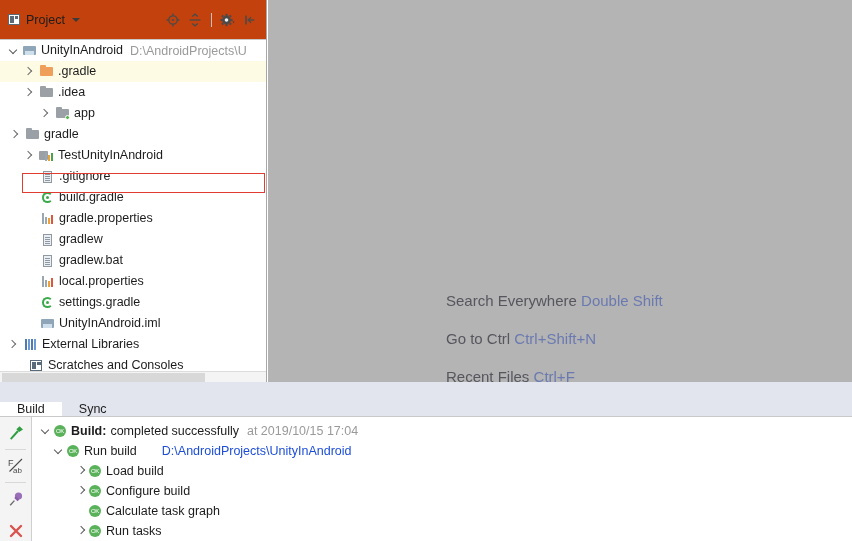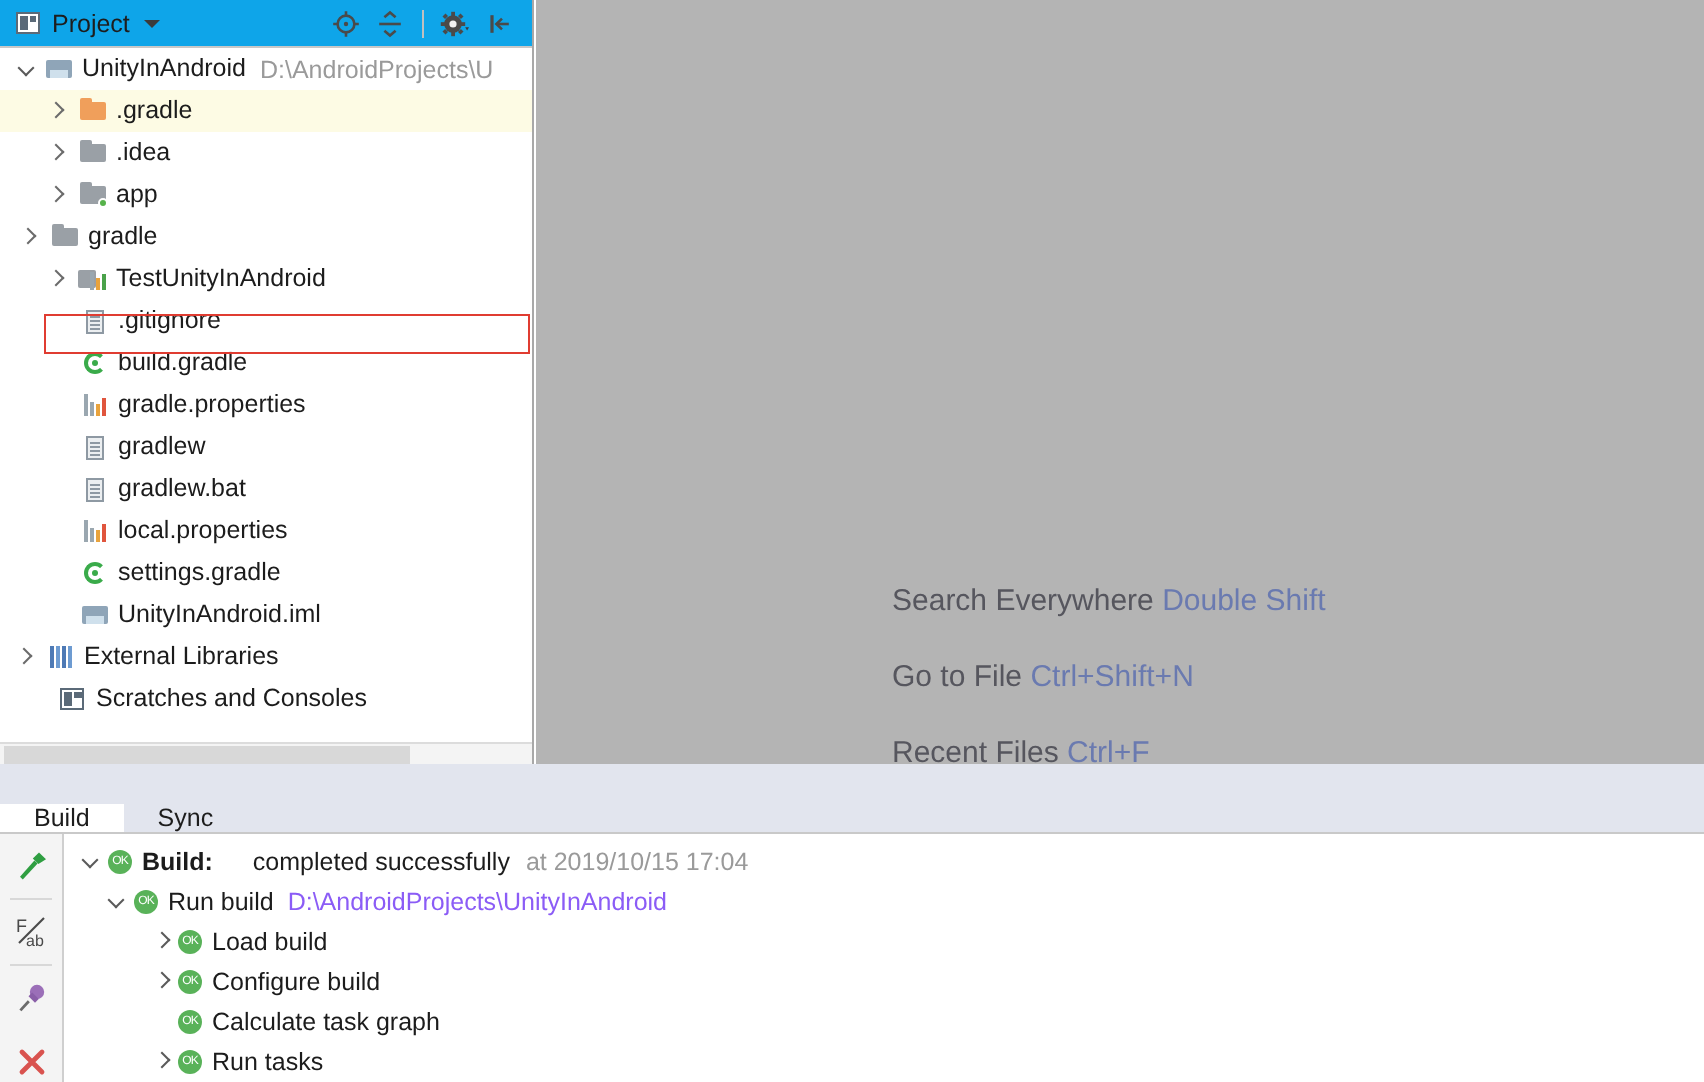--- a/index.html
+++ b/index.html
@@ -16,22 +16,22 @@
   #project-panel {
     position: absolute; left: 0; top: 0;
     width: 267px; height: 382px;
     background: #ffffff;
     border-right: 1px solid #a8a8a8;
     box-sizing: border-box;
     overflow: hidden;
   }
   #project-toolbar {
     position: relative;
-    height: 24px;
-    background: #0ea5e9;
+    height: 40px;
+    background: #c2410c;
     border-bottom: 1px solid #c8c8c8;
     display: flex; align-items: center;
     box-sizing: border-box;
   }
   .tb-left { display:flex; align-items:center; padding-left:8px; }
   .tb-proj-icon {
     width: 13px; height: 12px; margin-right: 5px;
     position: relative;
   }
   .tb-proj-icon .o { position:absolute; left:0; top:0; width:12px; height:11px;
@@ -225,21 +225,21 @@
   .ok::after {
     content: "OK";
     position: absolute; left: 0; top: 0; right:0; bottom:0;
     font-size: 6px; color: #fff;
     display:flex; align-items:center; justify-content:center;
     font-family: "Liberation Sans", sans-serif;
     letter-spacing: -0.4px;
   }
   .bbold { font-weight: bold; }
   .bdim { color: #9a9a9a; margin-left: 8px; }
-  .bpath { color: #8b5cf6; margin-left: 7px; }
+  .bpath { color: #1d4ed8; margin-left: 25px; }
   .row-ind-0 { padding-left: 5px; }
   .row-ind-1 { padding-left: 18px; }
   .row-ind-2 { padding-left: 40px; }
   .no-chev { width: 16px; flex:none; }
 </style>
 </head>
 <body>
 
 <div id="root">
 
@@ -320,21 +320,21 @@
 
       <div class="row" style="padding-left:22px">
         <span class="arrow has"></span>
         <span class="icon folder-grey" style="margin-left:6px">
           <span class="ic-folder tab" style="background:#9aa0a6"></span>
             <span class="ic-folder"></span>
         </span>
         <span class="label">.idea</span>
       </div>
 
-      <div class="row" style="padding-left:22px">
+      <div class="row" style="padding-left:38px">
         <span class="arrow has"></span>
         <span class="icon folder-grey" style="margin-left:6px">
           <span class="ic-folder tab" style="background:#9aa0a6"></span>
             <span class="ic-folder"></span>
           <span class="dot-green"></span>
         </span>
         <span class="label">app</span>
       </div>
 
       <div class="row" style="padding-left:8px">
@@ -469,21 +469,21 @@
     <div id="tree-hscroll">
       <div id="tree-hthumb"></div>
     </div>
   </div>
 
   <div id="editor">
     <div class="hint" id="hint1">
       <span>Search Everywhere </span><span class="key">Double Shift</span>
     </div>
     <div class="hint" id="hint2">
-      <span>Go to File </span><span class="key">Ctrl+Shift+N</span>
+      <span>Go to Ctrl </span><span class="key">Ctrl+Shift+N</span>
     </div>
     <div class="hint" id="hint3">
       <span>Recent Files </span><span class="key">Ctrl+F</span>
     </div>
   </div>
 
   <div id="bottom">
     <div id="tabbar">
       <div class="bt-tab active">Build</div>
       <div class="bt-tab">Sync</div>
@@ -518,21 +518,21 @@
             <path d="M5 5 L15 15 M15 5 L5 15" stroke="#d9534f" stroke-width="2.4" stroke-linecap="round"></path>
           </svg>
         </div>
       </div>
 
       <div id="build-tree">
         <div class="brow row-ind-0">
           <span class="bchev down"></span>
           <span class="ok"></span>
           <span class="bbold">Build:</span>
-          <span style="margin-left:20px">completed successfully</span>
+          <span style="margin-left:4px">completed successfully</span>
           <span class="bdim">at 2019/10/15 17:04</span>
         </div>
         <div class="brow row-ind-1">
           <span class="bchev down"></span>
           <span class="ok"></span>
           <span>Run build</span>
           <span class="bpath">D:\AndroidProjects\UnityInAndroid</span>
         </div>
         <div class="brow row-ind-2">
           <span class="bchev right"></span>

